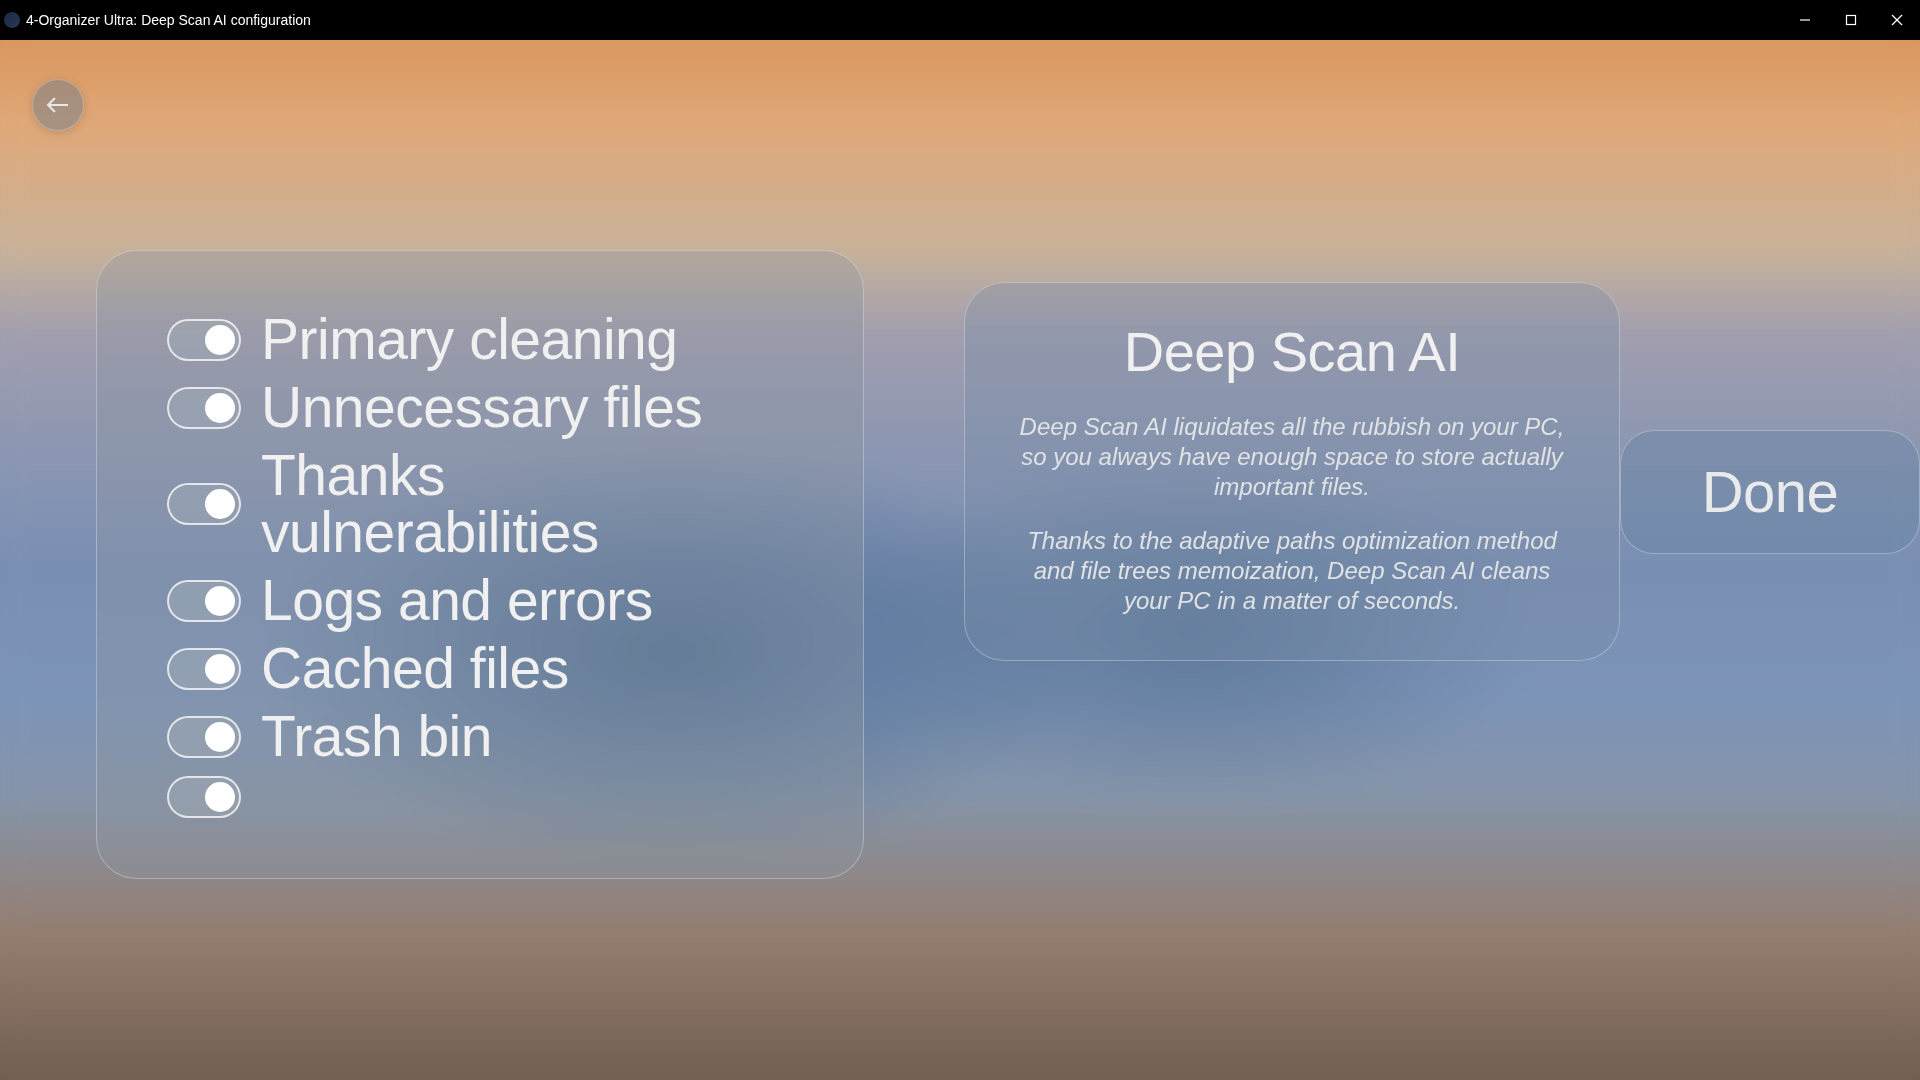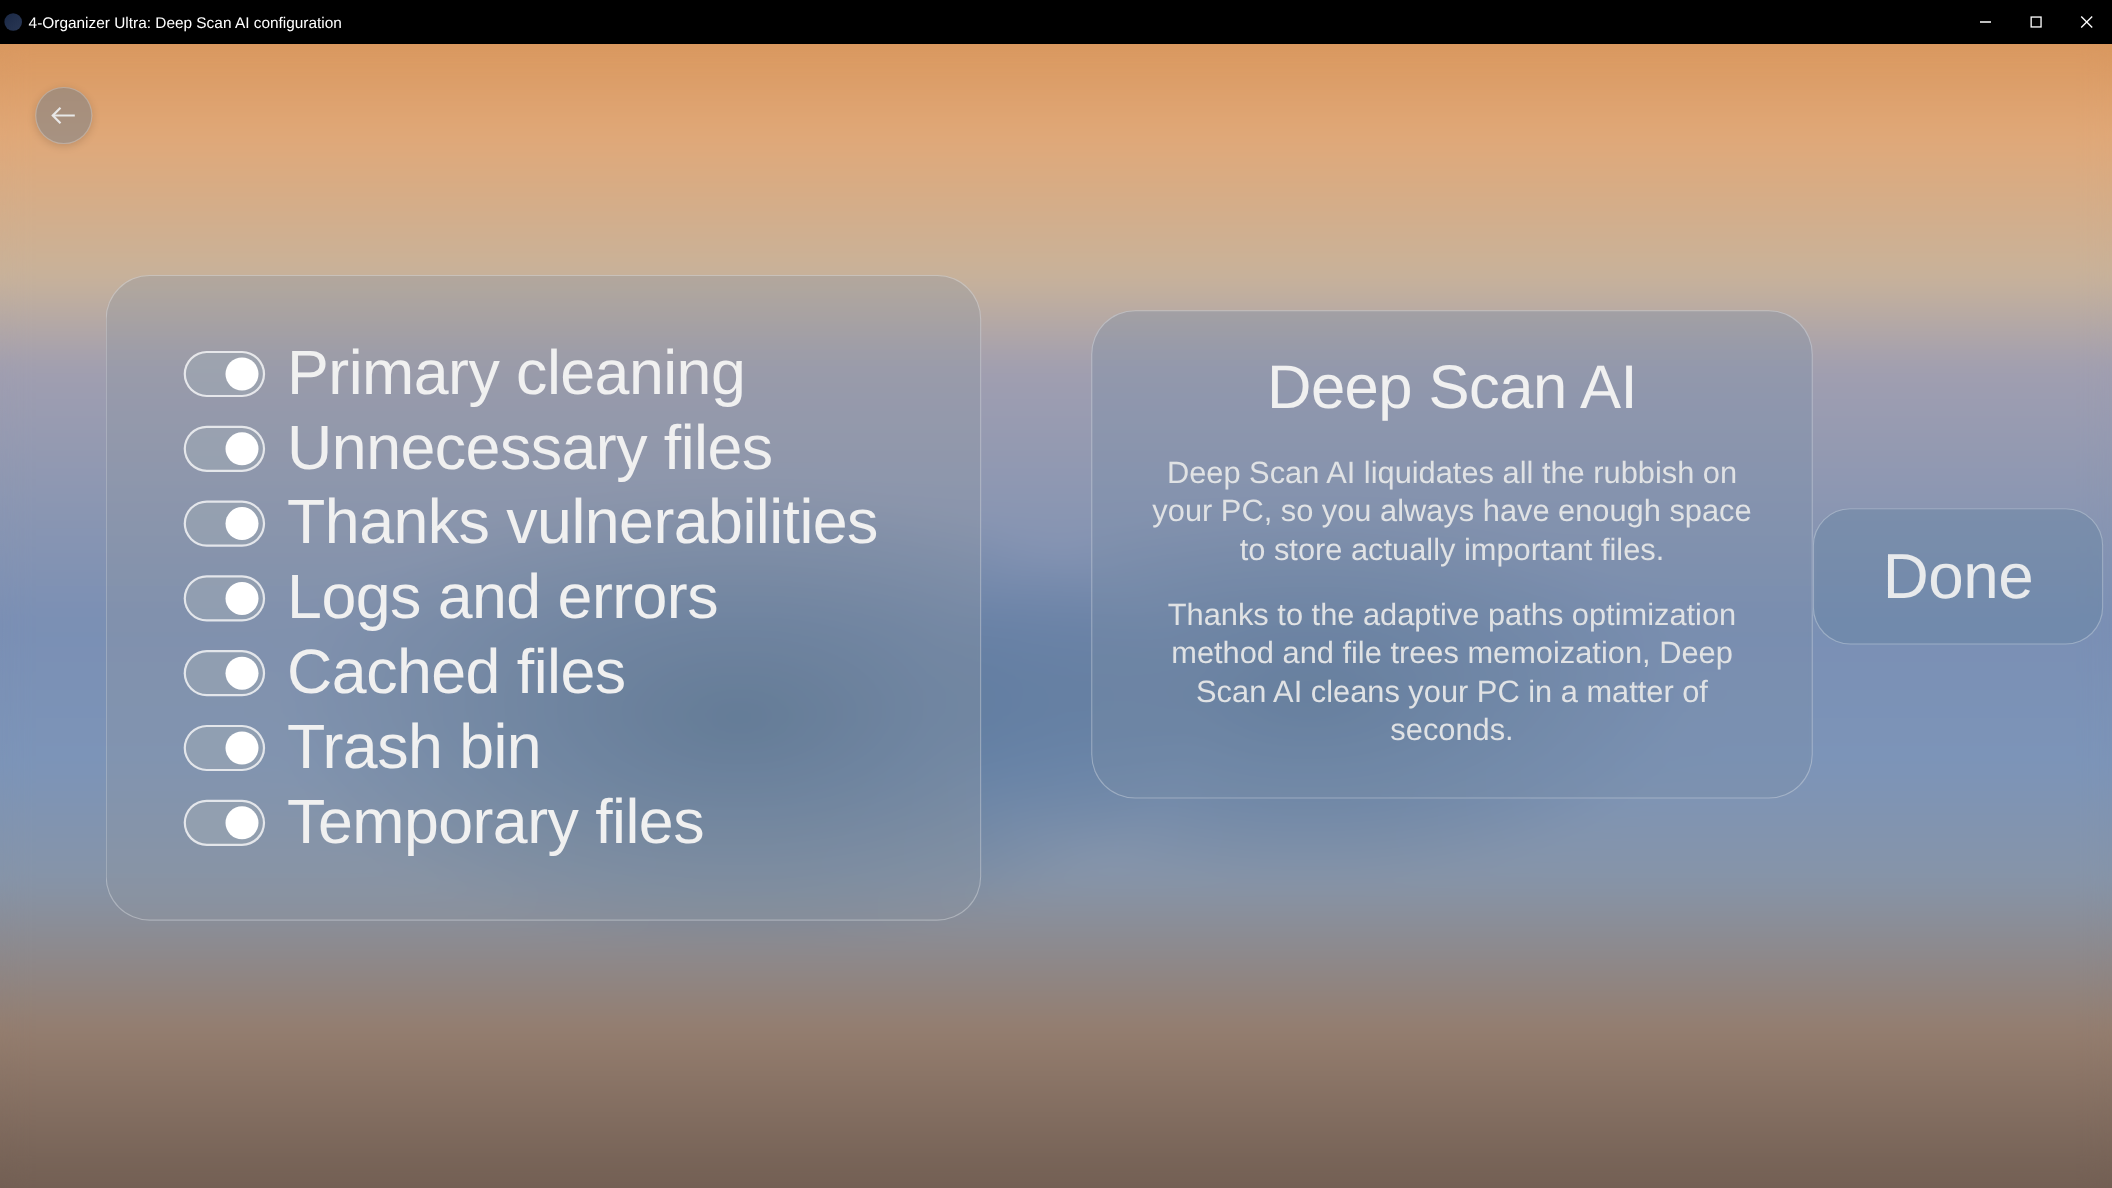--- a/index.html
+++ b/index.html
@@ -196,36 +196,37 @@
     .panel-title {
       color: #f0f0f0;
       font-size: 56px;
       font-weight: 300;
       margin-bottom: 28px;
       letter-spacing: -0.5px;
     }
 
     .panel-body {
       color: #e0e2e4;
-      font-size: 28px;
+      font-size: 24px;
       line-height: 1.25;
       font-weight: 400;
+      font-style: italic;
     }
 
     .panel-body p {
       margin-bottom: 24px;
     }
 
     .panel-body p:last-child {
       margin-bottom: 0;
     }
 
     .done-button {
       margin-top: 40px;
-      width: 264px;
+      width: 300px;
       height: 124px;
       border-radius: 34px;
       background: rgba(100, 130, 160, 0.4);
       border: 1px solid rgba(255, 255, 255, 0.3);
       display: flex;
       align-items: center;
       justify-content: center;
       color: #e8eaec;
       font-size: 58px;
       font-weight: 300;
@@ -312,21 +313,20 @@
         <div class="toggle">
           <div class="toggle-knob"></div>
         </div>
         <div class="option-label">Trash bin</div>
       </div>
 
       <div class="option-row">
         <div class="toggle">
           <div class="toggle-knob"></div>
         </div>
-        <div class="option-label">Temporary files</div>
       </div>
 
     </div>
 
     <div class="right-col">
       <div class="panel-right">
         <div class="panel-title">Deep Scan AI</div>
         <div class="panel-body">
           <p>Deep Scan AI liquidates all the rubbish on your PC, so you always have enough space to store actually important files.</p>
           <p>Thanks to the adaptive paths optimization method and file trees memoization, Deep Scan AI cleans your PC in a matter of seconds.</p>

